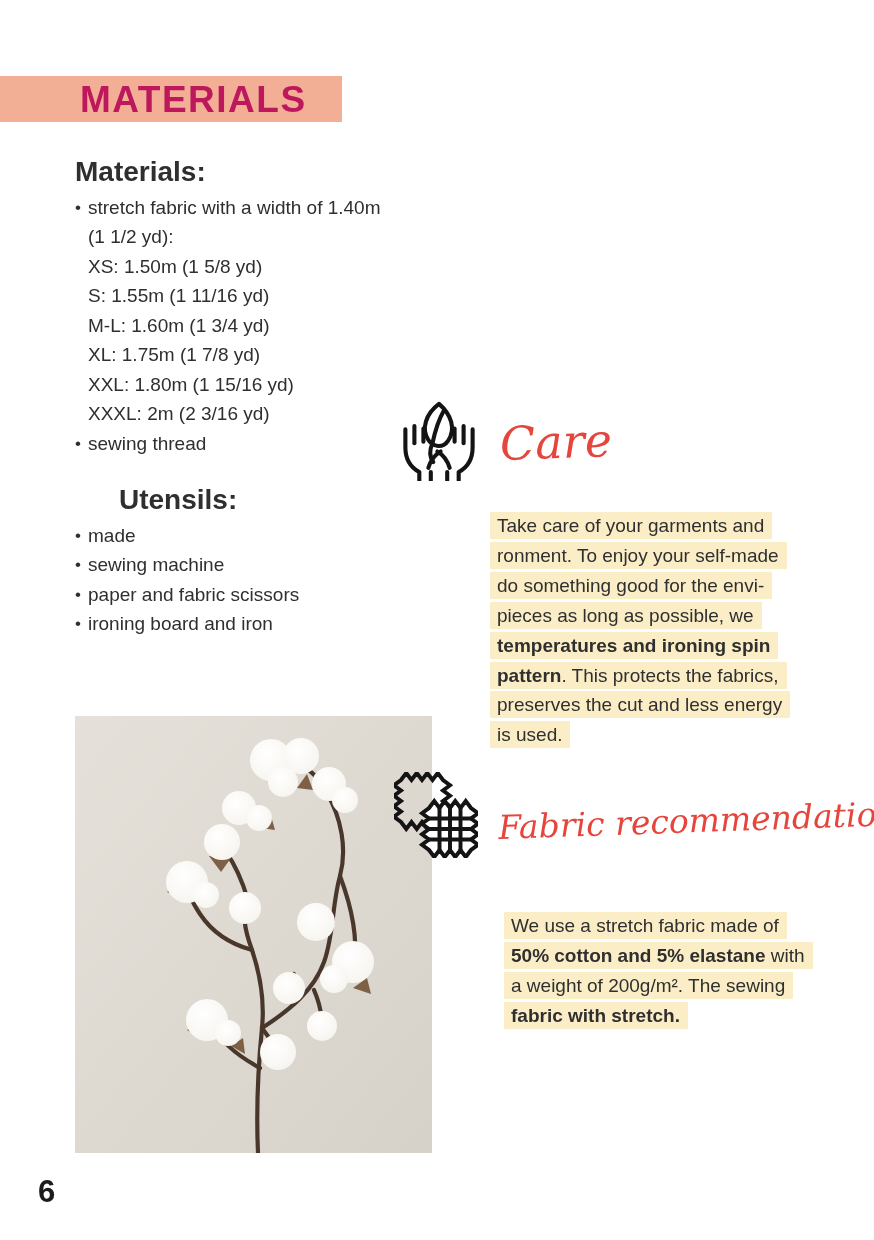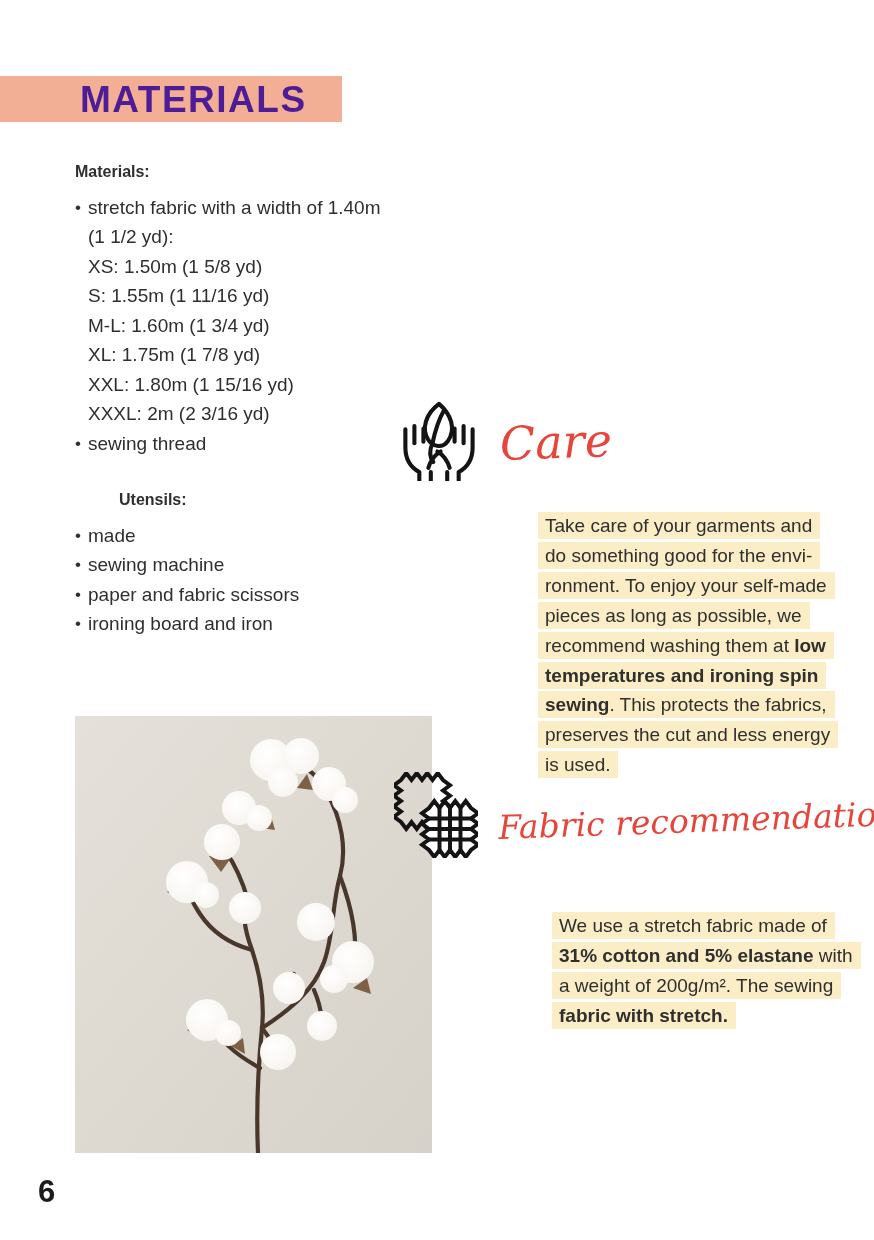--- a/index.html
+++ b/index.html
@@ -12,40 +12,40 @@
   }
   html,body{margin:0;padding:0;background:#ffffff;}
   .page{
     position:relative;width:874px;height:1240px;background:#ffffff;overflow:hidden;
     font-family:"Liberation Sans",sans-serif;color:var(--body_text);
   }
   
   .header-bar{position:absolute;left:0;top:76px;width:342px;height:46px;background:var(--accent);}
   .header-title{
     position:absolute;left:80px;top:76px;height:46px;line-height:47px;
-    font-size:37px;font-weight:bold;letter-spacing:1.5px;color:#4c1d95;white-space:nowrap;
+    font-size:37px;font-weight:bold;letter-spacing:1.5px;color:#be185d;white-space:nowrap;
   }
   
   .left-col{position:absolute;left:75px;top:157px;width:370px;font-size:19px;line-height:29.5px;}
-  .section-heading{font-weight:bold;font-size:16px;margin:0 0 6px 0;}
+  .section-heading{font-weight:bold;font-size:28px;margin:0 0 6px 0;}
   .section-heading.second{margin-top:27px;margin-left:44px;}
   .li{position:relative;padding-left:13px;white-space:nowrap;}
   .li .bullet{position:absolute;left:0;top:0;font-size:17px;}
   
   .care-icon{position:absolute;left:398px;top:399px;width:82px;height:82px;}
   .script-heading{
     font-family:"DejaVu Serif",serif;font-style:italic;color:var(--script);
     white-space:nowrap;transform:rotate(-2deg);transform-origin:left bottom;
   }
   .care-heading{position:absolute;left:501px;top:417px;font-size:46px;}
   .fabric-heading{position:absolute;left:499px;top:808px;font-size:33px;}
   .para{position:absolute;font-size:19px;}
   .care-para{left:490px;top:511px;}
   .fabric-para{left:504px;top:911px;}
-  .pline{line-height:29.9px;white-space:nowrap;margin-left:48px;}
+  .pline{line-height:29.9px;white-space:nowrap;}
   .pline .hl{background:var(--highlight);padding:3px 8px 3px 7px;}
   .pline b{font-weight:bold;}
   
   .photo{position:absolute;left:75px;top:716px;width:357px;height:437px;}
   
   .fabric-icon{position:absolute;left:394px;top:772px;width:84px;height:86px;z-index:3;}
   
   .page-number{position:absolute;left:38px;top:1174px;font-size:31px;font-weight:bold;color:#1c1c1c;}
 </style>
 </head>
@@ -92,26 +92,25 @@
       <path d="M80,33 L80,54"></path>
       <path d="M69,36 L69,52"></path>
       <path d="M63,84 C60,74 55,68 48,64"></path>
       <path d="M60,89 L60,99"></path>
     </g>
   </svg>
 
   <div class="script-heading care-heading">Care</div>
   <div class="para care-para">
       <div class="pline"><span class="hl"><span>Take care of your garments and</span></span></div>
+      <div class="pline"><span class="hl"><span>ronment. To enjoy your self-made</span></span></div>
       <div class="pline"><span class="hl"><span>do something good for the envi-</span></span></div>
-      <div class="pline"><span class="hl"><span>ronment. To enjoy your self-made</span></span></div>
       <div class="pline"><span class="hl"><span>pieces as long as possible, we</span></span></div>
-      <div class="pline"><span class="hl"><span>recommend washing them at </span><b>low</b></span></div>
       <div class="pline"><span class="hl"><b>temperatures and ironing spin</b></span></div>
-      <div class="pline"><span class="hl"><b>sewing</b><span>. This protects the fabrics,</span></span></div>
+      <div class="pline"><span class="hl"><b>pattern</b><span>. This protects the fabrics,</span></span></div>
       <div class="pline"><span class="hl"><span>preserves the cut and less energy</span></span></div>
       <div class="pline"><span class="hl"><span>is used.</span></span></div>
     </div>
 
   <svg class="photo" viewBox="0 0 357 437">
     <defs>
       <linearGradient id="pbg" x1="0" y1="0" x2="1" y2="1">
         <stop offset="0" stop-color="#e5e1da"></stop>
         <stop offset="1" stop-color="#d6d2c9"></stop>
       </linearGradient>
@@ -170,20 +169,20 @@
     <g stroke="var(--icon_ink)" stroke-width="4.5" stroke-linejoin="miter">
       <path fill="none" d="M8,8 L14,0 L20,8 L26,0 L32,8 L38,0 L44,8 L50,0 L56,8 L64,14 L56,20 L64,26 L56,32 L64,38 L56,44 L64,50 L56,56 L50,64 L44,56 L38,64 L32,56 L26,64 L20,56 L14,64 L8,56 L0,50 L8,44 L0,38 L8,32 L0,26 L8,20 L0,14 Z"></path>
       <path fill="#ffffff" d="M40,40 L46,32 L52,40 L58,32 L64,40 L70,32 L76,40 L82,32 L88,40 L96,46 L88,52 L96,58 L88,64 L96,70 L88,76 L96,82 L88,88 L82,96 L76,88 L70,96 L64,88 L58,96 L52,88 L46,96 L40,88 L32,82 L40,76 L32,70 L40,64 L32,58 L40,52 L32,46 Z"></path>
       <path fill="none" d="M52,40 L52,88 M64,40 L64,88 M76,40 L76,88 M40,52 L88,52 M40,64 L88,64 M40,76 L88,76"></path>
     </g>
   </svg>
 
   <div class="script-heading fabric-heading">Fabric recommendation</div>
   <div class="para fabric-para">
       <div class="pline"><span class="hl"><span>We use a stretch fabric made of</span></span></div>
-      <div class="pline"><span class="hl"><b>31% cotton and 5% elastane</b><span> with</span></span></div>
+      <div class="pline"><span class="hl"><b>50% cotton and 5% elastane</b><span> with</span></span></div>
       <div class="pline"><span class="hl"><span>a weight of 200g/m². The sewing</span></span></div>
       <div class="pline"><span class="hl"><b>fabric with stretch.</b></span></div>
     </div>
 
   <div class="page-number">6</div>
 
 </div>
 
 </body></html>

